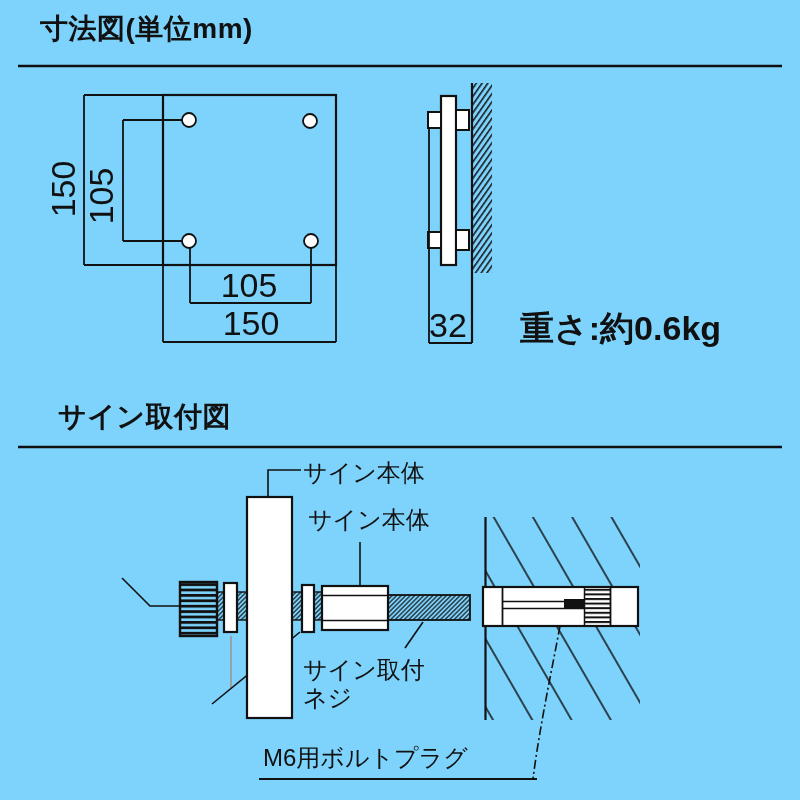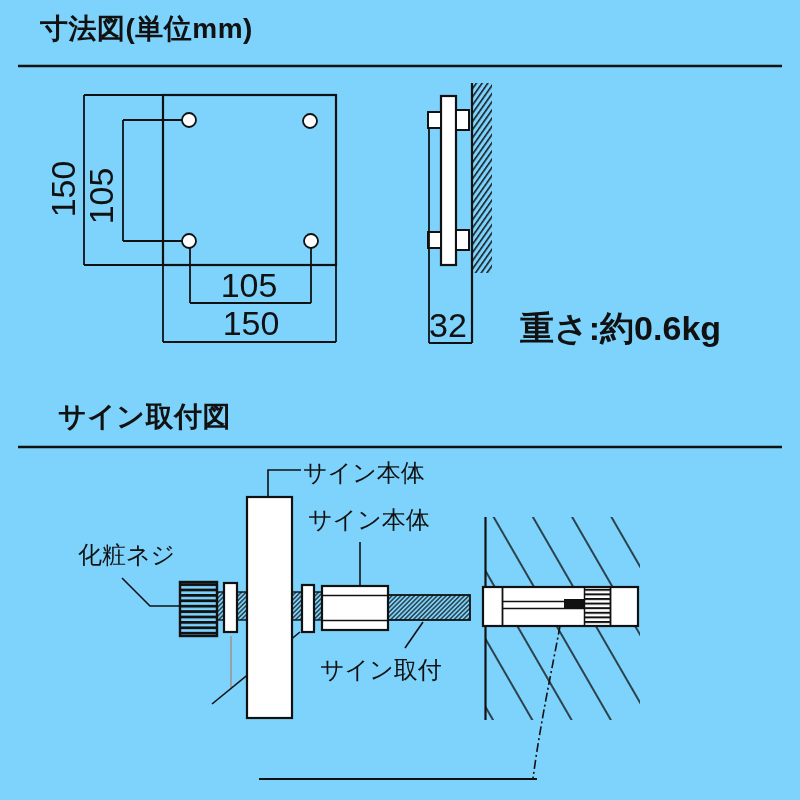--- a/index.html
+++ b/index.html
@@ -7,21 +7,21 @@
     position:relative;width:800px;height:800px;background:#7dd3fc;overflow:hidden;
     font-family:"Liberation Sans","DejaVu Sans",sans-serif;color:#111;
   }
   #art{position:absolute;left:0;top:0;}
   .lbl{position:absolute;white-space:nowrap;line-height:1.15;color:#111;}
   .title{font-size:28px;font-weight:600;letter-spacing:0.5px;}
   .part{font-size:24px;font-weight:500;}
   .dim{font-size:34px;font-weight:400;transform:translate(-50%,-50%);}
   .dim-rot{font-size:34px;font-weight:400;transform:translate(-50%,-50%) rotate(-90deg);}
   .weight{font-size:34px;font-weight:700;}
-  .two-line span{display:block;margin-left:17px;}
+  .two-line span{display:block;}
 </style>
 </head>
 <body>
 
 <div id="stage">
 
   <svg id="art" width="800" height="800" viewBox="0 0 800 800">
     <defs>
 
       <pattern id="thread" width="6" height="3.2" patternUnits="userSpaceOnUse" patternTransform="rotate(-45)">
@@ -155,18 +155,19 @@
   <div class="lbl dim-rot" style="left:64px;top:189px;">150</div>
   <div class="lbl dim-rot" style="left:102px;top:196px;">105</div>
   <div class="lbl dim" style="left:249px;top:286px;">105</div>
   <div class="lbl dim" style="left:251px;top:324px;">150</div>
   <div class="lbl dim" style="left:448px;top:326px;">32</div>
 
   <div class="lbl weight" style="left:520px;top:309px;">重さ:約0.6kg</div>
 
   <div class="lbl part" style="left:303px;top:459px;">サイン本体</div>
   <div class="lbl part" style="left:308px;top:506px;">サイン本体</div>
-  <div class="lbl part" style="left:78px;top:541px;">化粧ネジ</div>
   <div class="lbl part two-line" style="left:303px;top:656px;">
     <span>サイン取付</span>
+    <span>ネジ</span>
   </div>
+  <div class="lbl part" style="left:263px;top:744px;">M6用ボルトプラグ</div>
 
 </div>
 
 </body></html>

